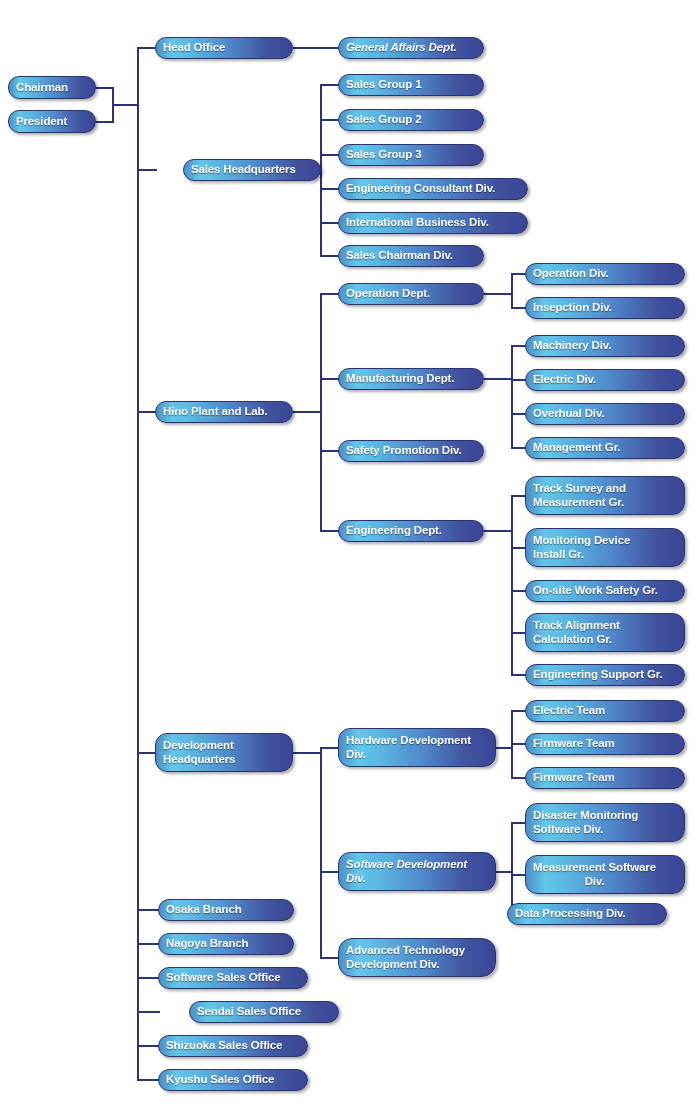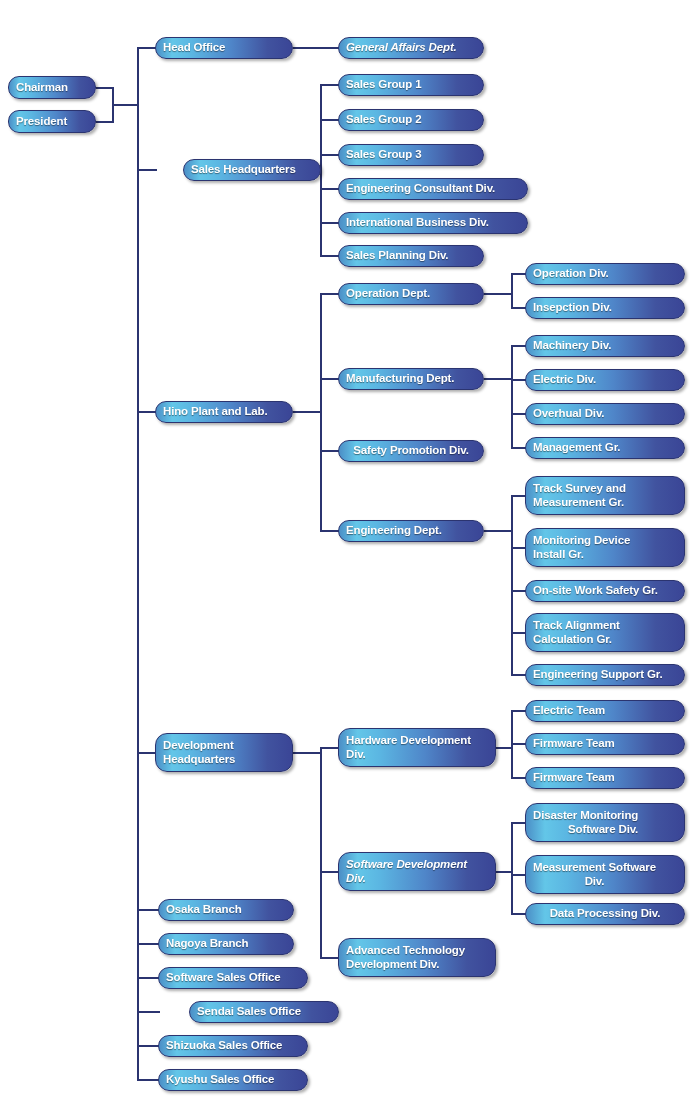--- a/index.html
+++ b/index.html
@@ -174,43 +174,43 @@
       <div class="node" style="left: 338px; top: 144px; width: 146px; height: 22px;">
         <span class="label">Sales Group 3</span>
       </div>
       <div class="node" style="left: 338px; top: 178px; width: 190px; height: 22px;">
         <span class="label">Engineering Consultant Div.</span>
       </div>
       <div class="node" style="left: 338px; top: 212px; width: 190px; height: 22px;">
         <span class="label">International Business Div.</span>
       </div>
       <div class="node" style="left: 338px; top: 245px; width: 146px; height: 22px;">
-        <span class="label">Sales Planning Div.</span>
+        <span class="label">Sales Chairman Div.</span>
       </div>
       <div class="node" style="left: 338px; top: 283px; width: 146px; height: 22px;">
         <span class="label">Operation Dept.</span>
       </div>
       <div class="node" style="left: 338px; top: 368px; width: 146px; height: 22px;">
         <span class="label">Manufacturing Dept.</span>
       </div>
-      <div class="node" style="left: 338px; top: 440px; width: 146px; height: 22px; justify-content: center;">
+      <div class="node" style="left: 338px; top: 440px; width: 146px; height: 22px;">
         <span class="label">Safety Promotion Div.</span>
       </div>
       <div class="node" style="left: 338px; top: 520px; width: 146px; height: 22px;">
         <span class="label">Engineering Dept.</span>
       </div>
       <div class="node two-line" style="left: 338px; top: 728px; width: 158px; height: 39px;">
         <span class="label">Hardware Development
 Div.</span>
       </div>
       <div class="node two-line" style="left: 338px; top: 852px; width: 158px; height: 39px; font-style: italic;">
         <span class="label">Software Development
 Div.</span>
       </div>
-      <div class="node two-line" style="left: 338px; top: 938px; width: 158px; height: 39px;">
+      <div class="node two-line" style="left: 338px; top: 938px; width: 158px; height: 39px; border-radius: 14px;">
         <span class="label">Advanced Technology
 Development Div.</span>
       </div>
       <div class="node" style="left: 525px; top: 263px; width: 160px; height: 22px;">
         <span class="label">Operation Div.</span>
       </div>
       <div class="node" style="left: 525px; top: 297px; width: 160px; height: 22px;">
         <span class="label">Insepction Div.</span>
       </div>
       <div class="node" style="left: 525px; top: 335px; width: 160px; height: 22px;">
@@ -245,25 +245,25 @@
       </div>
       <div class="node" style="left: 525px; top: 700px; width: 160px; height: 22px;">
         <span class="label">Electric Team</span>
       </div>
       <div class="node" style="left: 525px; top: 733px; width: 160px; height: 22px;">
         <span class="label">Firmware Team</span>
       </div>
       <div class="node" style="left: 525px; top: 767px; width: 160px; height: 22px;">
         <span class="label">Firmware Team</span>
       </div>
-      <div class="node two-line" style="left: 525px; top: 803px; width: 160px; height: 39px; text-align: right;">
+      <div class="node two-line" style="left: 525px; top: 803px; width: 160px; height: 39px;">
         <span class="label">Disaster Monitoring
 Software Div.</span>
       </div>
       <div class="node two-line" style="left: 525px; top: 855px; width: 160px; height: 39px; text-align: center;">
         <span class="label">Measurement Software
 Div.</span>
       </div>
-      <div class="node" style="left: 525px; top: 903px; width: 160px; height: 22px; justify-content: center;">
+      <div class="node" style="left: 507px; top: 903px; width: 160px; height: 22px;">
         <span class="label">Data Processing Div.</span>
       </div>
     </div>
 </div>
 
 </body></html>

